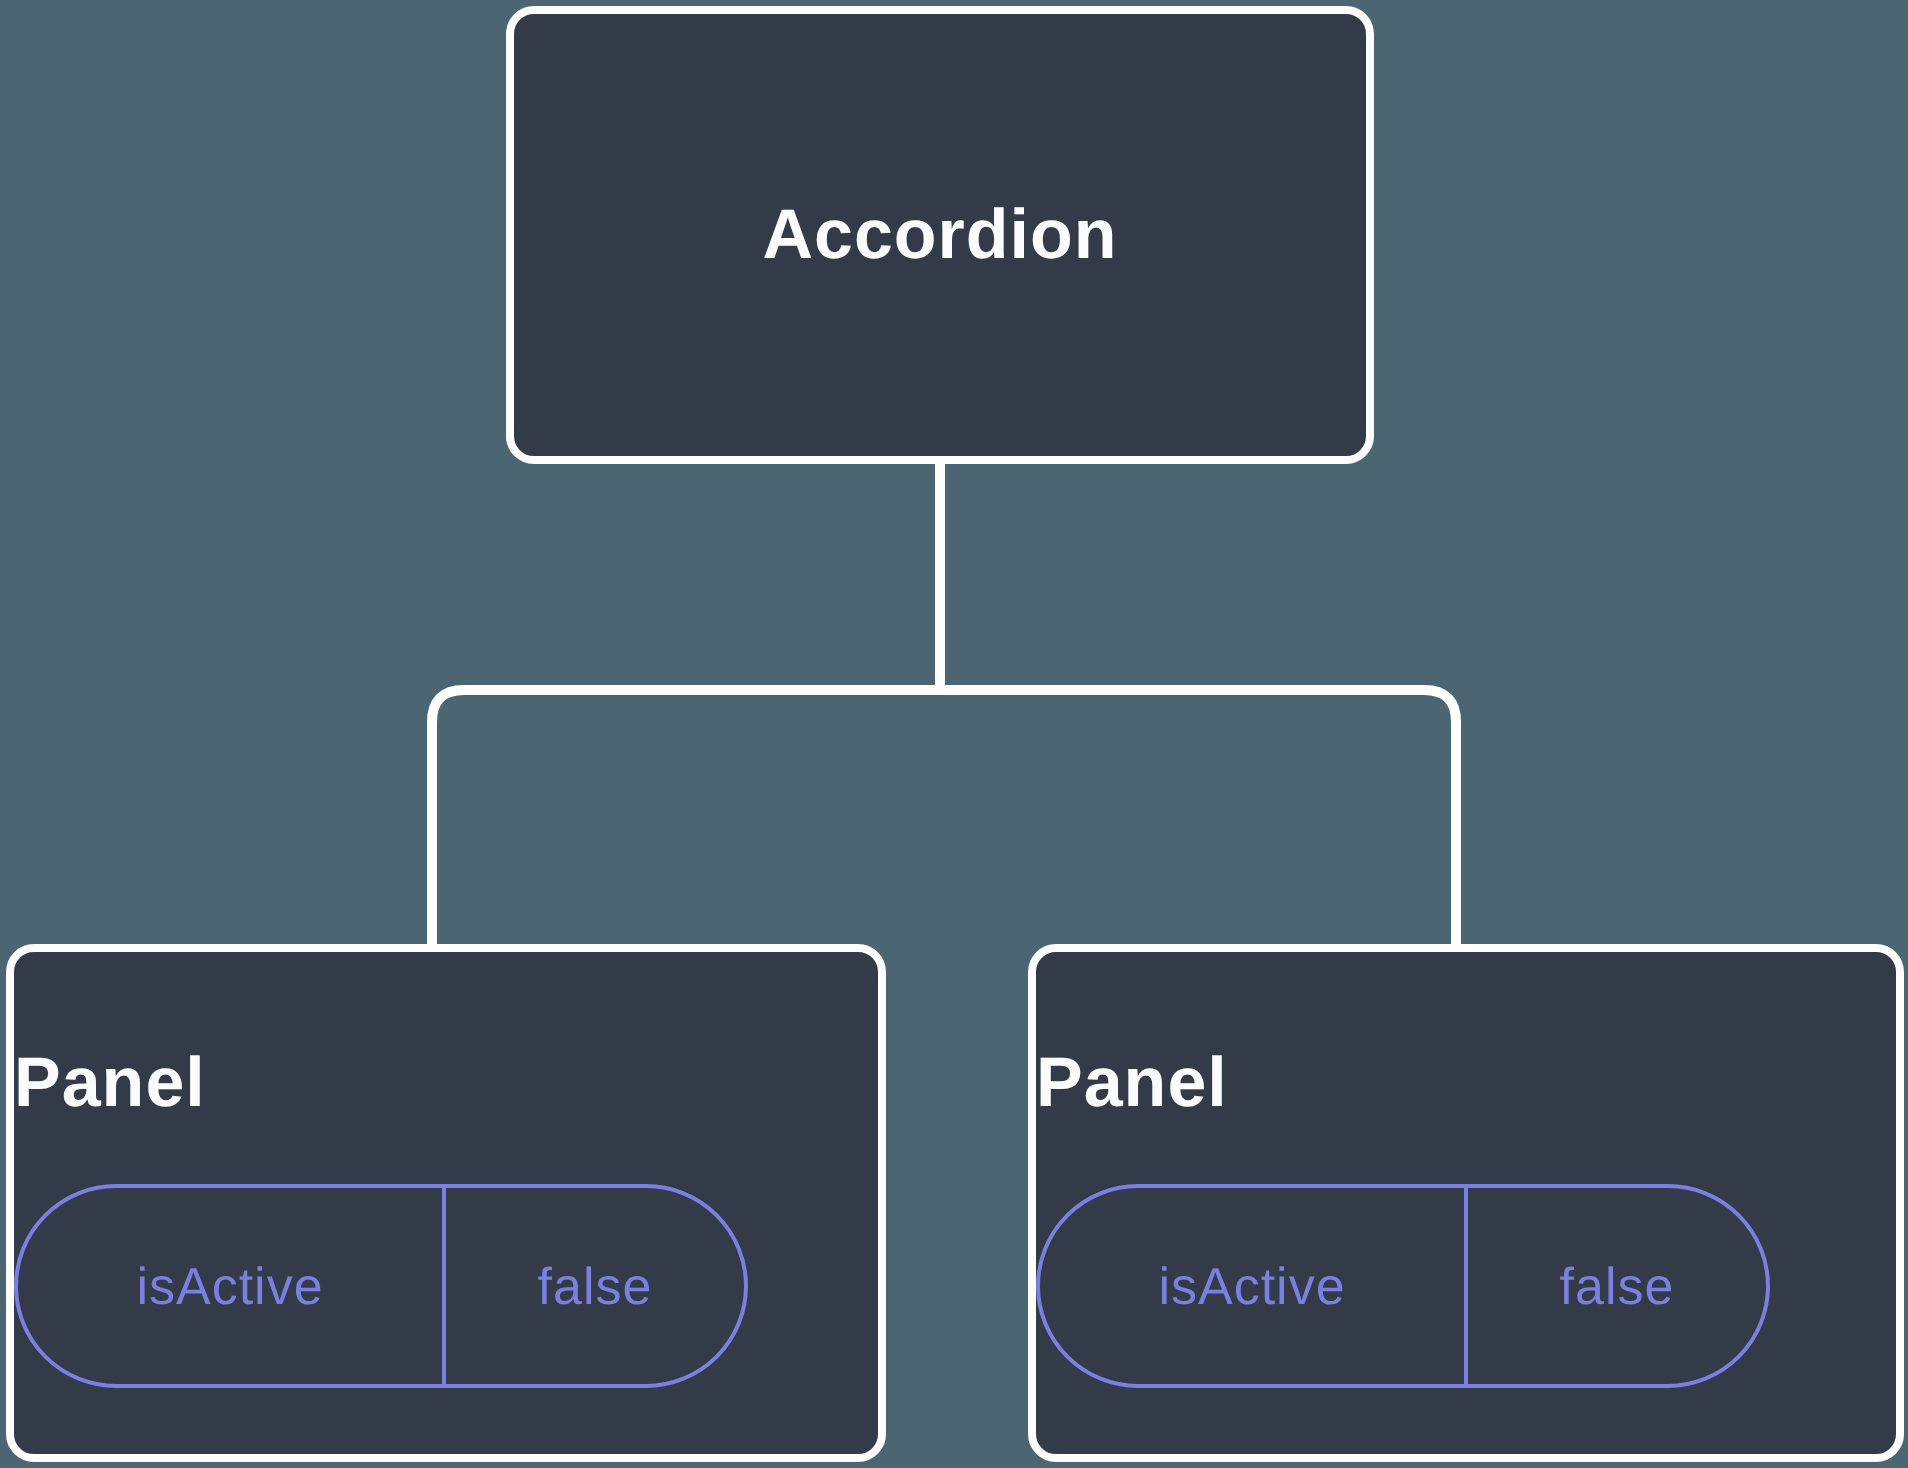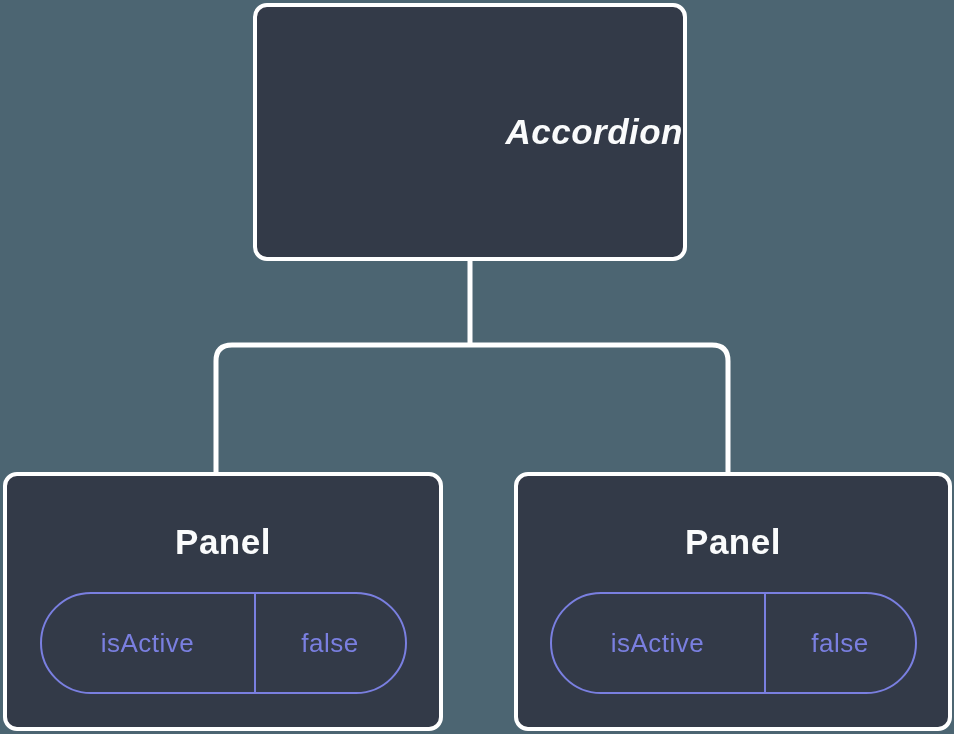--- a/index.html
+++ b/index.html
@@ -34,37 +34,35 @@
     position: absolute;
     box-sizing: border-box;
     background: #333a48;
     border: 4px solid #ffffff;
     border-radius: 14px;
   }
   .node-root {
     left: 253px;
     top: 3px;
     width: 434px;
-    height: 258px;
+    height: 229px;
     display: flex;
     align-items: center;
-    justify-content: flex-end;
-    font-style: italic;
+    justify-content: center;
   }
   .node-title {
     color: #fafbfc;
     font-size: 35px;
     font-weight: 600;
     letter-spacing: 0.5px;
     line-height: 48px;
   }
   .node-panel {
     display: flex;
     flex-direction: column;
-    align-items: center;
     padding-top: 42px;
   }
   .panel-left {
     left: 3px;
     top: 472px;
     width: 440px;
     height: 259px;
   }
   .panel-right {
     left: 514px;

